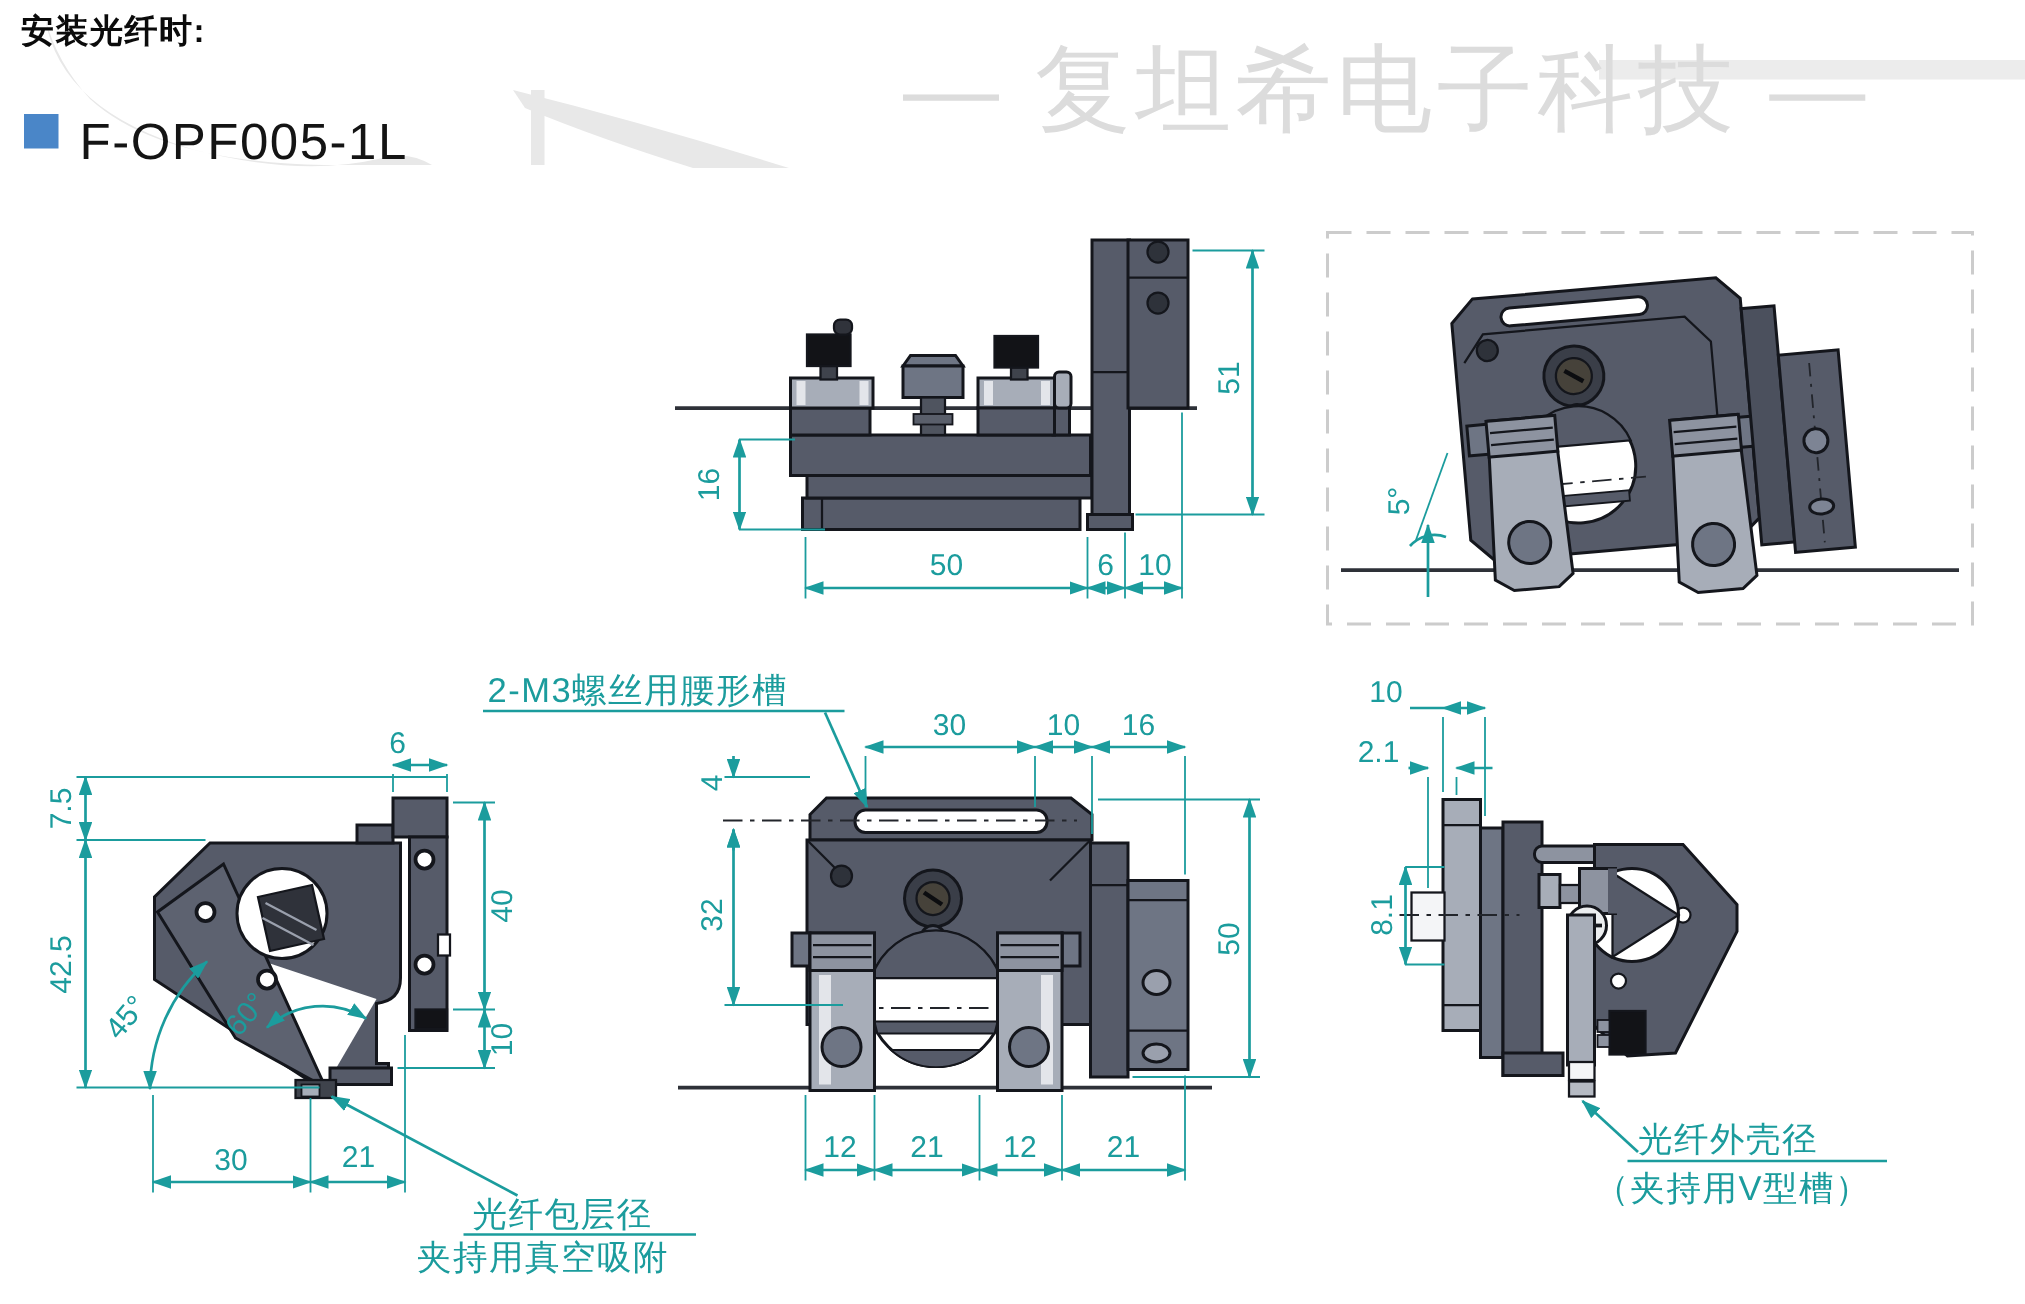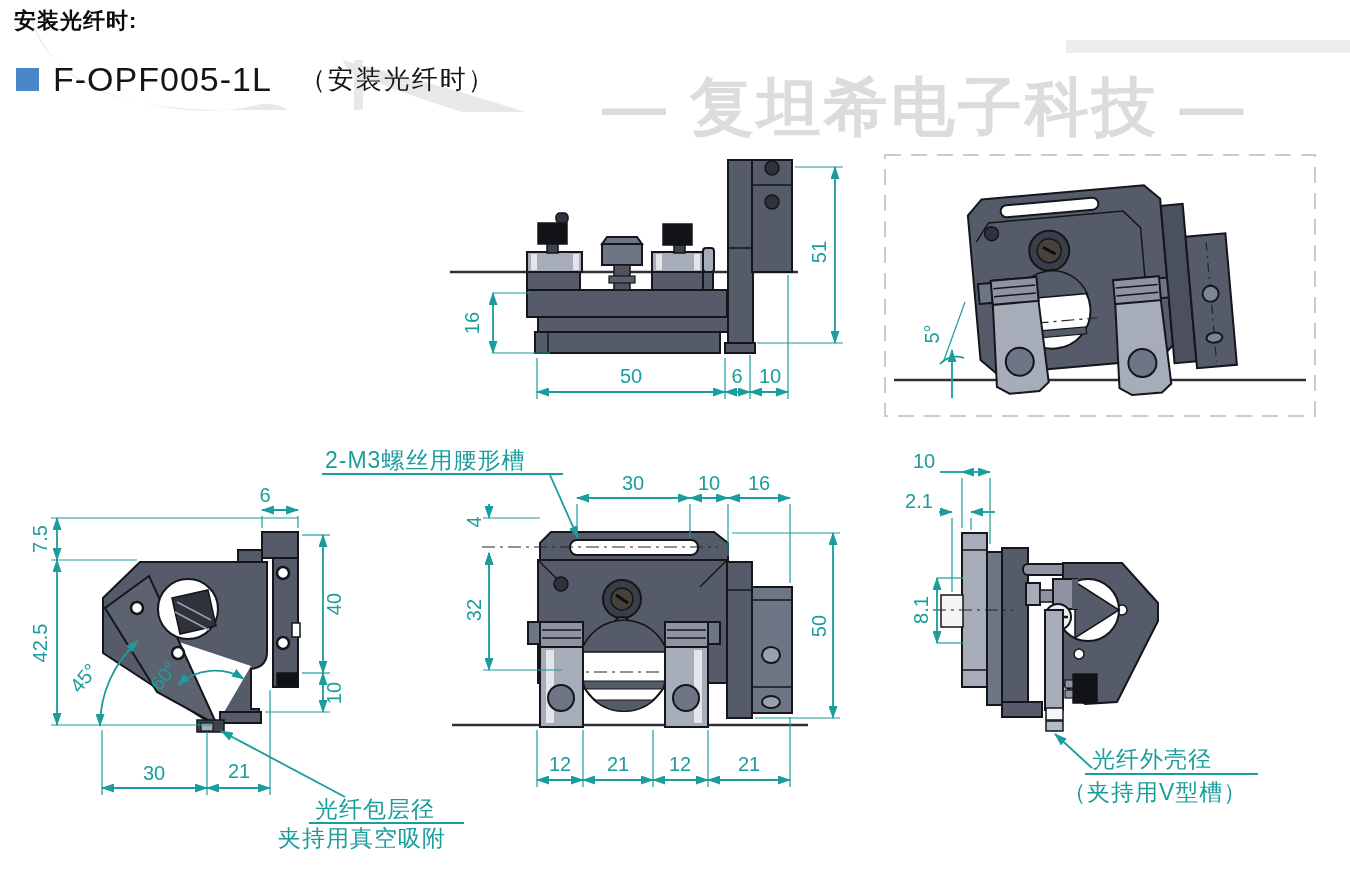--- a/index.html
+++ b/index.html
@@ -1,26 +1,26 @@
 <!DOCTYPE html>
 <html><head>
 <meta charset="utf-8">
 <style>
   html,body{margin:0;padding:0;background:#fff;width:1350px;height:869px;overflow:hidden;
     font-family:"Liberation Sans",sans-serif;}
   .abs{position:absolute;}
   #stage{position:relative;width:1350px;height:869px;background:#fff;}
   
   #page-title{left:14px;top:6px;font-size:22px;font-weight:bold;color:#0b0b0b;letter-spacing:1px;}
-  #product-row{left:16px;top:60px;display:flex;align-items:center;gap:14px;}
+  #product-row{left:16px;top:76px;display:flex;align-items:flex-start;gap:14px;}
   #product-bullet{width:23px;height:23px;background:#4a86c8;display:inline-block;}
   #product-code{font-size:34px;color:#141414;letter-spacing:1px;}
   #product-note{font-size:26px;color:#141414;margin-left:14px;letter-spacing:2px;}
-  #watermark-text{left:602px;top:16px;font-size:64px;font-weight:bold;color:#dcdcdc;
-    letter-spacing:3px;white-space:nowrap;margin-top:48px;}
+  #watermark-text{left:602px;top:16px;font-size:64px;font-weight:normal;color:#dcdcdc;
+    letter-spacing:3px;white-space:nowrap;}
   #watermark-bar{left:1066px;top:40px;width:284px;height:13px;background:#ececec;}
   
   svg{overflow:visible;}
   .dim{stroke:#1b9c9d;stroke-width:1.8;fill:none;}
   .ext{stroke:#1b9c9d;stroke-width:1.2;fill:none;}
   .arc{stroke:#1b9c9d;stroke-width:1.8;fill:none;}
   .dimtxt{fill:#1b9c9d;font-size:20px;text-anchor:middle;font-family:"Liberation Sans",sans-serif;}
   .callout{fill:#1b9c9d;font-size:23px;font-family:"Liberation Sans",sans-serif;letter-spacing:1px;}
   .edge{stroke:#2e3138;stroke-width:2.5;fill:none;}
   .pd{fill:#565b69;stroke:#14161c;stroke-width:2;}
@@ -54,21 +54,20 @@
   </svg>
 
   <div class="abs" id="watermark-bar"></div>
   <div class="abs" id="watermark-text">— 复坦希电子科技 —</div>
 
   <div class="abs" id="page-title">安装光纤时:</div>
 
   <div class="abs" id="product-row">
     <span id="product-bullet"></span>
     <span id="product-code">F-OPF005-1L</span>
-    <span id="product-note">（安装光纤时）</span>
   </div>
 
   <svg class="abs" style="left:385px;top:140px" width="480" height="300" viewBox="0 0 480 300">
     <line class="edge" x1="65" y1="132" x2="413" y2="132"></line>
     <g>
       <rect class="pd" x="150" y="192" width="185" height="21"></rect>
       <line class="seam" x1="163" y1="192" x2="163" y2="213"></line>
       <rect class="pd" x="153" y="177" width="190" height="15"></rect>
       <rect class="pd" x="142" y="150" width="200" height="27"></rect>
       <rect class="pd" x="142" y="132" width="53" height="18" fill="#4b505d"></rect>

